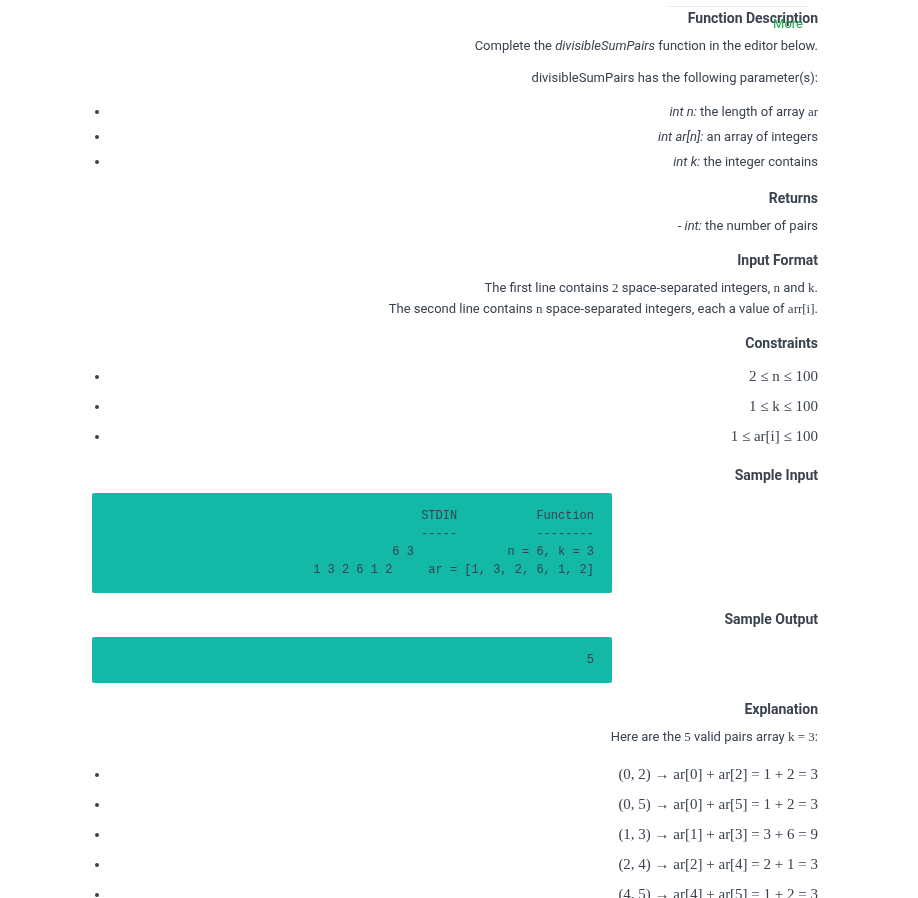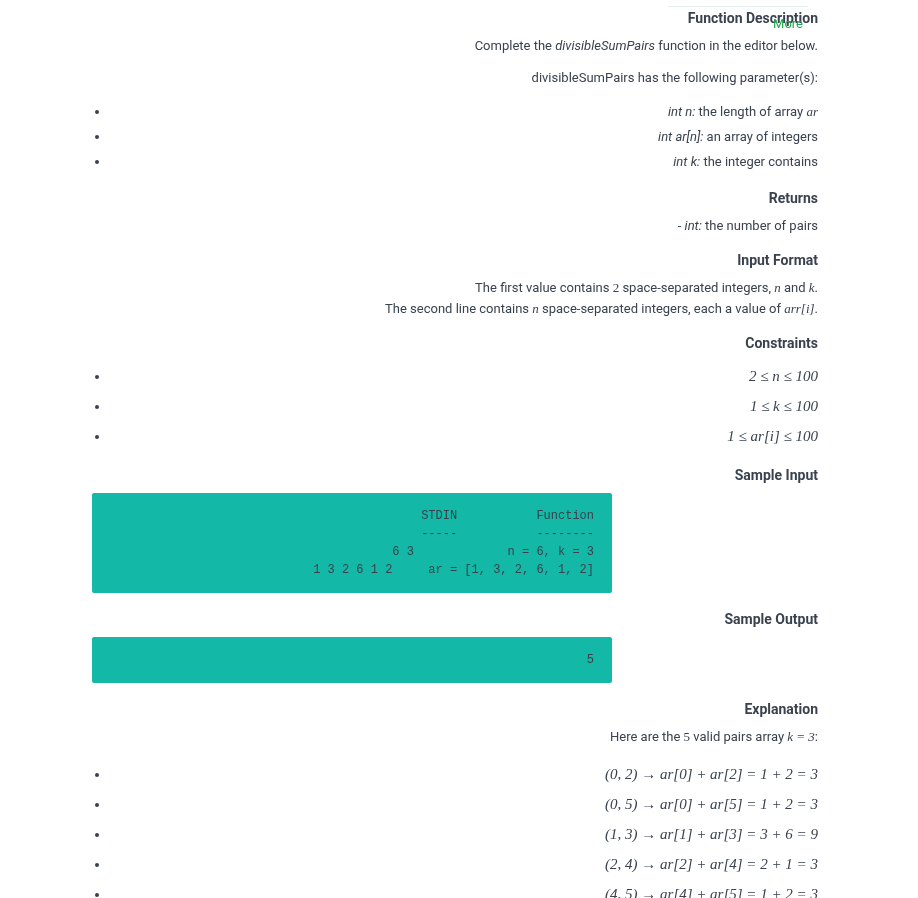--- a/index.html
+++ b/index.html
@@ -52,21 +52,20 @@
     margin: 6px 0 12px 0;
     padding-left: 18px;
   }
   li {
     font-size: 13px;
     line-height: 1.9;
   }
   .italic { font-style: italic; }
   .math {
     font-family: "Times New Roman", serif;
-    font-style: italic;
   }
   .mathup {
     font-family: "Times New Roman", serif;
     font-style: normal;
   }
   .section { margin-bottom: 16px; text-align: right; }
   .constraints-list li {
     font-family: "Times New Roman", serif;
     font-size: 15px;
     line-height: 2.0;
@@ -119,21 +118,21 @@
     <div class="section">
       <h4>Returns</h4>
       <p>
         <span>- </span><span class="italic">int:</span><span> the number of pairs</span>
       </p>
     </div>
 
     <div class="section">
       <h4>Input Format</h4>
       <p style="margin-bottom:4px;">
-        <span>The first value contains </span><span class="mathup">2</span><span> space-separated integers, </span><span class="math">n</span><span> and </span><span class="math">k</span><span>.</span>
+        <span>The first line contains </span><span class="mathup">2</span><span> space-separated integers, </span><span class="math">n</span><span> and </span><span class="math">k</span><span>.</span>
         <br>
         <span>The second line contains </span><span class="math">n</span><span> space-separated integers, each a value of </span><span class="math">arr[i]</span><span>.</span>
       </p>
     </div>
 
     <div class="section">
       <h4>Constraints</h4>
       <ul class="constraints-list">
         <li><span class="math">2 ≤ n ≤ 100</span></li>
         <li><span class="math">1 ≤ k ≤ 100</span></li>

